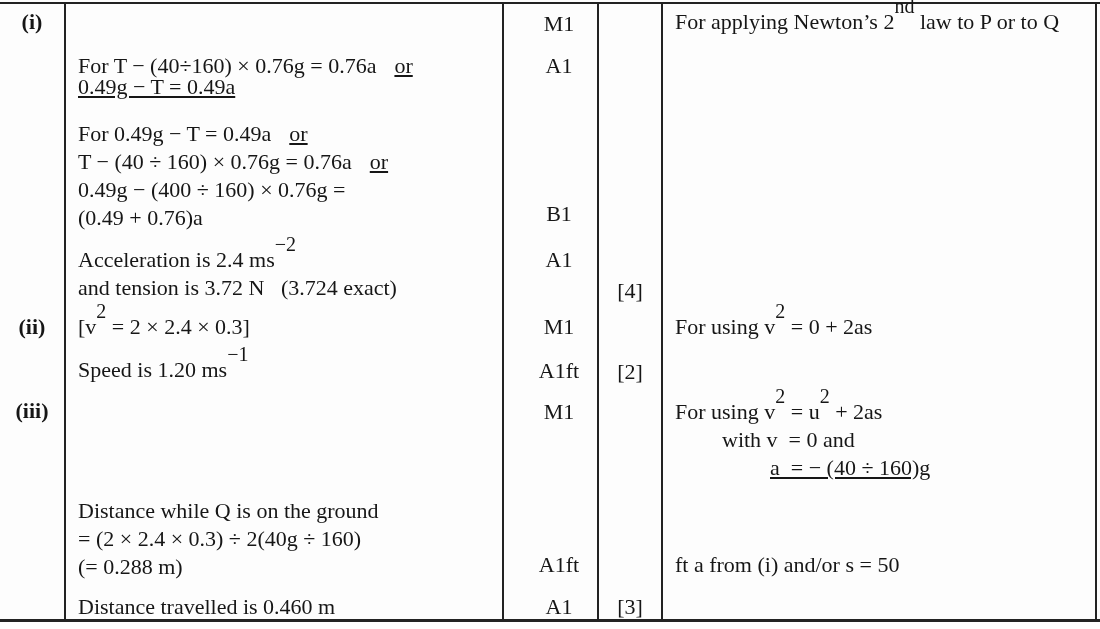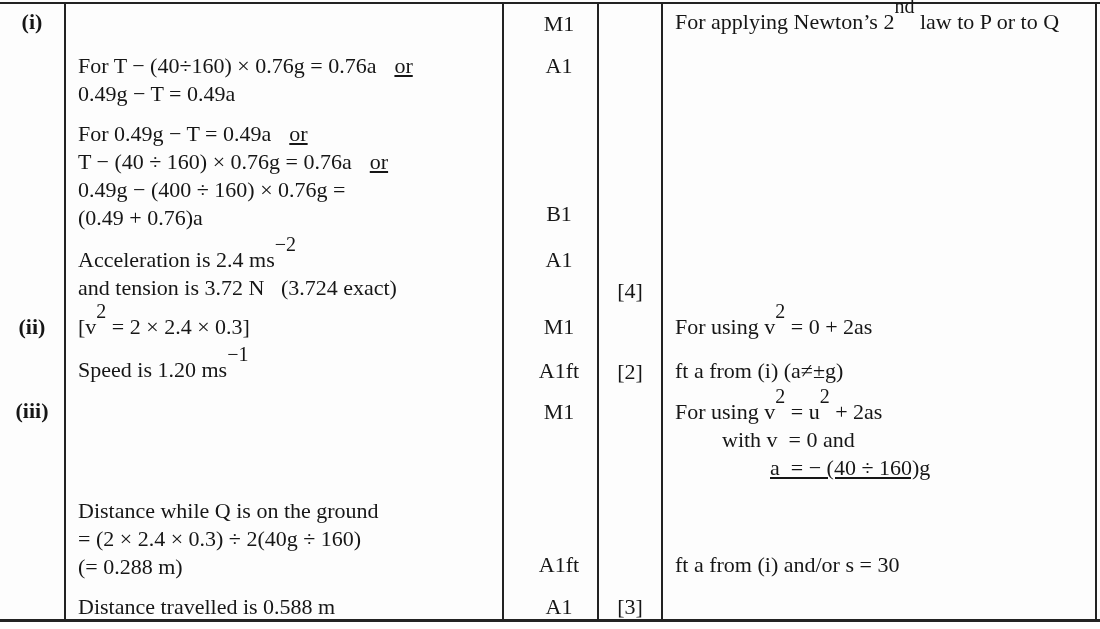--- a/index.html
+++ b/index.html
@@ -28,57 +28,56 @@
   <div class="vline" style="left:502px;top:3px;height:617px;"></div>
   <div class="vline" style="left:597px;top:3px;height:617px;"></div>
   <div class="vline" style="left:661px;top:3px;height:617px;"></div>
   <div class="vline" style="left:1095px;top:3px;height:617px;"></div>
 
   <div class="t col-label" style="top:8px;">(i)</div>
   <div class="t col-label" style="top:313px;">(ii)</div>
   <div class="t col-label" style="top:397px;text-align:center;">(iii)</div>
 
   <div class="t" style="left:78px;top:52px;"><span>For T − (40÷160) × 0.76g = 0.76a</span><span class="or">or</span></div>
-  <div class="t" style="left:78px;top:80px;">0.49g − T = 0.49a</div>
+  <div class="t" style="left:78px;top:73px;text-decoration:underline;">0.49g − T = 0.49a</div>
 
   <div class="t" style="left:78px;top:120px;"><span>For 0.49g − T = 0.49a</span><span class="or">or</span></div>
   <div class="t" style="left:78px;top:148px;"><span>T − (40 ÷ 160) × 0.76g = 0.76a</span><span class="or">or</span></div>
   <div class="t" style="left:78px;top:176px;">0.49g − (400 ÷ 160) × 0.76g =</div>
   <div class="t" style="left:78px;top:204px;text-align:center;">(0.49 + 0.76)a</div>
 
   <div class="t" style="left:78px;top:246px;"><span>Acceleration is 2.4 ms</span><sup>−2</sup></div>
   <div class="t" style="left:78px;top:274px;">and tension is 3.72 N   (3.724 exact)</div>
 
   <div class="t" style="left:78px;top:313px;"><span>[v</span><sup>2</sup><span> = 2 × 2.4 × 0.3]</span></div>
   <div class="t" style="left:78px;top:356px;"><span>Speed is 1.20 ms</span><sup>−1</sup></div>
 
   <div class="t" style="left:78px;top:497px;">Distance while Q is on the ground</div>
   <div class="t" style="left:78px;top:525px;">= (2 × 2.4 × 0.3) ÷ 2(40g ÷ 160)</div>
   <div class="t" style="left:78px;top:553px;">(= 0.288 m)</div>
-  <div class="t" style="left:78px;top:593px;">Distance travelled is 0.588 m</div>
+  <div class="t" style="left:78px;top:593px;">Distance travelled is 0.460 m</div>
 
   <div class="t col-mark" style="top:10px;">M1</div>
   <div class="t col-mark" style="top:52px;">A1</div>
   <div class="t col-mark" style="top:200px;">B1</div>
   <div class="t col-mark" style="top:246px;">A1</div>
   <div class="t col-mark" style="top:313px;">M1</div>
   <div class="t col-mark" style="top:357px;">A1ft</div>
   <div class="t col-mark" style="top:398px;">M1</div>
   <div class="t col-mark" style="top:551px;">A1ft</div>
   <div class="t col-mark" style="top:593px;">A1</div>
 
   <div class="t col-total" style="top:277px;">[4]</div>
   <div class="t col-total" style="top:358px;">[2]</div>
   <div class="t col-total" style="top:593px;">[3]</div>
 
   <div class="t" style="left:675px;top:8px;"><span>For applying Newton’s 2</span><sup>nd</sup><span> law to P or to Q</span></div>
 
   <div class="t" style="left:675px;top:313px;"><span>For using v</span><sup>2</sup><span> = 0 + 2as</span></div>
 
-  <div class="t" style="left:675px;top:357px;">ft a from (i) (a≠±g)</div>
 
   <div class="t" style="left:675px;top:398px;"><span>For using v</span><sup>2</sup><span> = u</span><sup>2</sup><span> + 2as</span></div>
   <div class="t" style="left:722px;top:426px;">with v  = 0 and</div>
   <div class="t" style="left:770px;top:454px;text-decoration:underline;">a  = − (40 ÷ 160)g</div>
 
-  <div class="t" style="left:675px;top:551px;">ft a from (i) and/or s = 30</div>
+  <div class="t" style="left:675px;top:551px;">ft a from (i) and/or s = 50</div>
 
 </div>
 
 </body></html>

